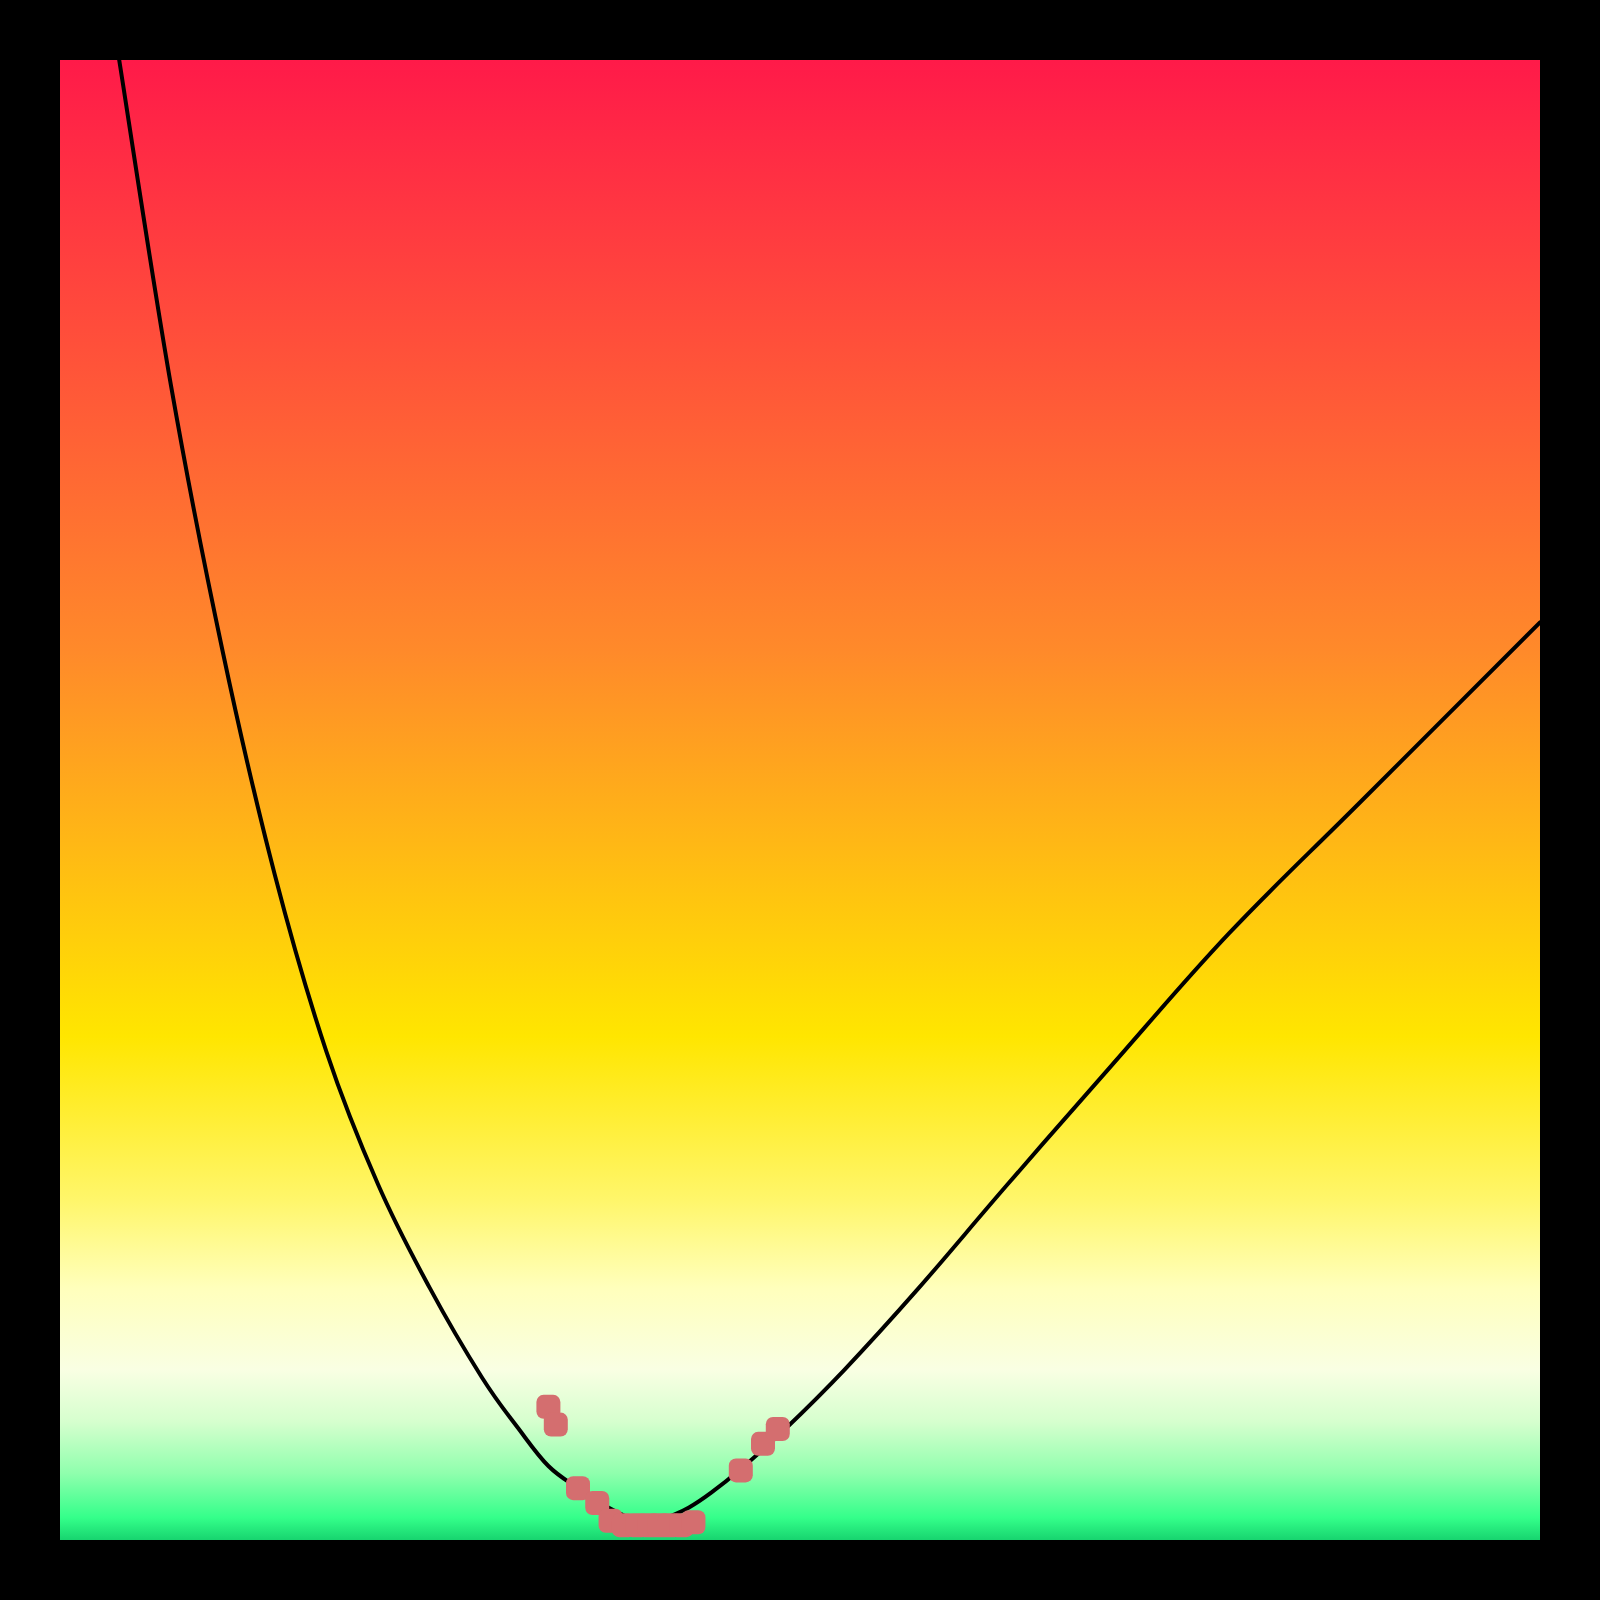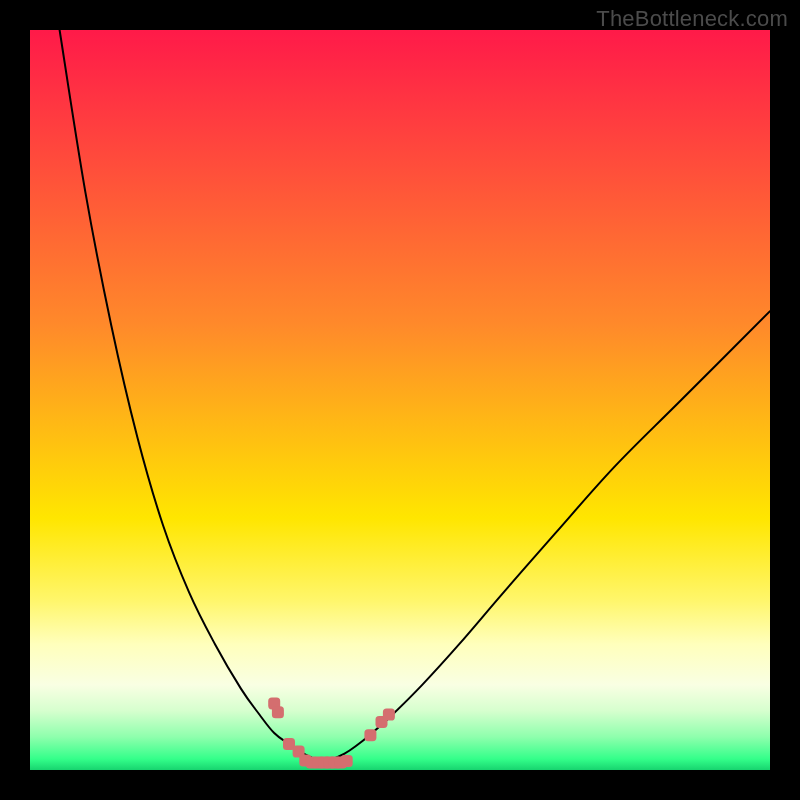--- a/index.html
+++ b/index.html
@@ -34,21 +34,20 @@
     font-weight: 500;
     letter-spacing: 0.2px;
     z-index: 10;
   }
   svg { display: block; }
 </style>
 </head>
 <body>
 
 <div class="frame">
-  <div class="watermark">TheBottleneck.com</div>
 
   <div class="plot-area">
     <svg id="chart-svg" width="740" height="740" viewBox="0 0 740 740" preserveAspectRatio="none">
       <defs>
         <linearGradient id="bg-grad" x1="0" y1="0" x2="0" y2="1">
             <stop offset="0.00%" stop-color="#ff1a49"></stop>
             <stop offset="40.00%" stop-color="#ff8a2a"></stop>
             <stop offset="66.00%" stop-color="#ffe600"></stop>
             <stop offset="77.00%" stop-color="#fff66a"></stop>
             <stop offset="83.00%" stop-color="#ffffbc"></stop>

